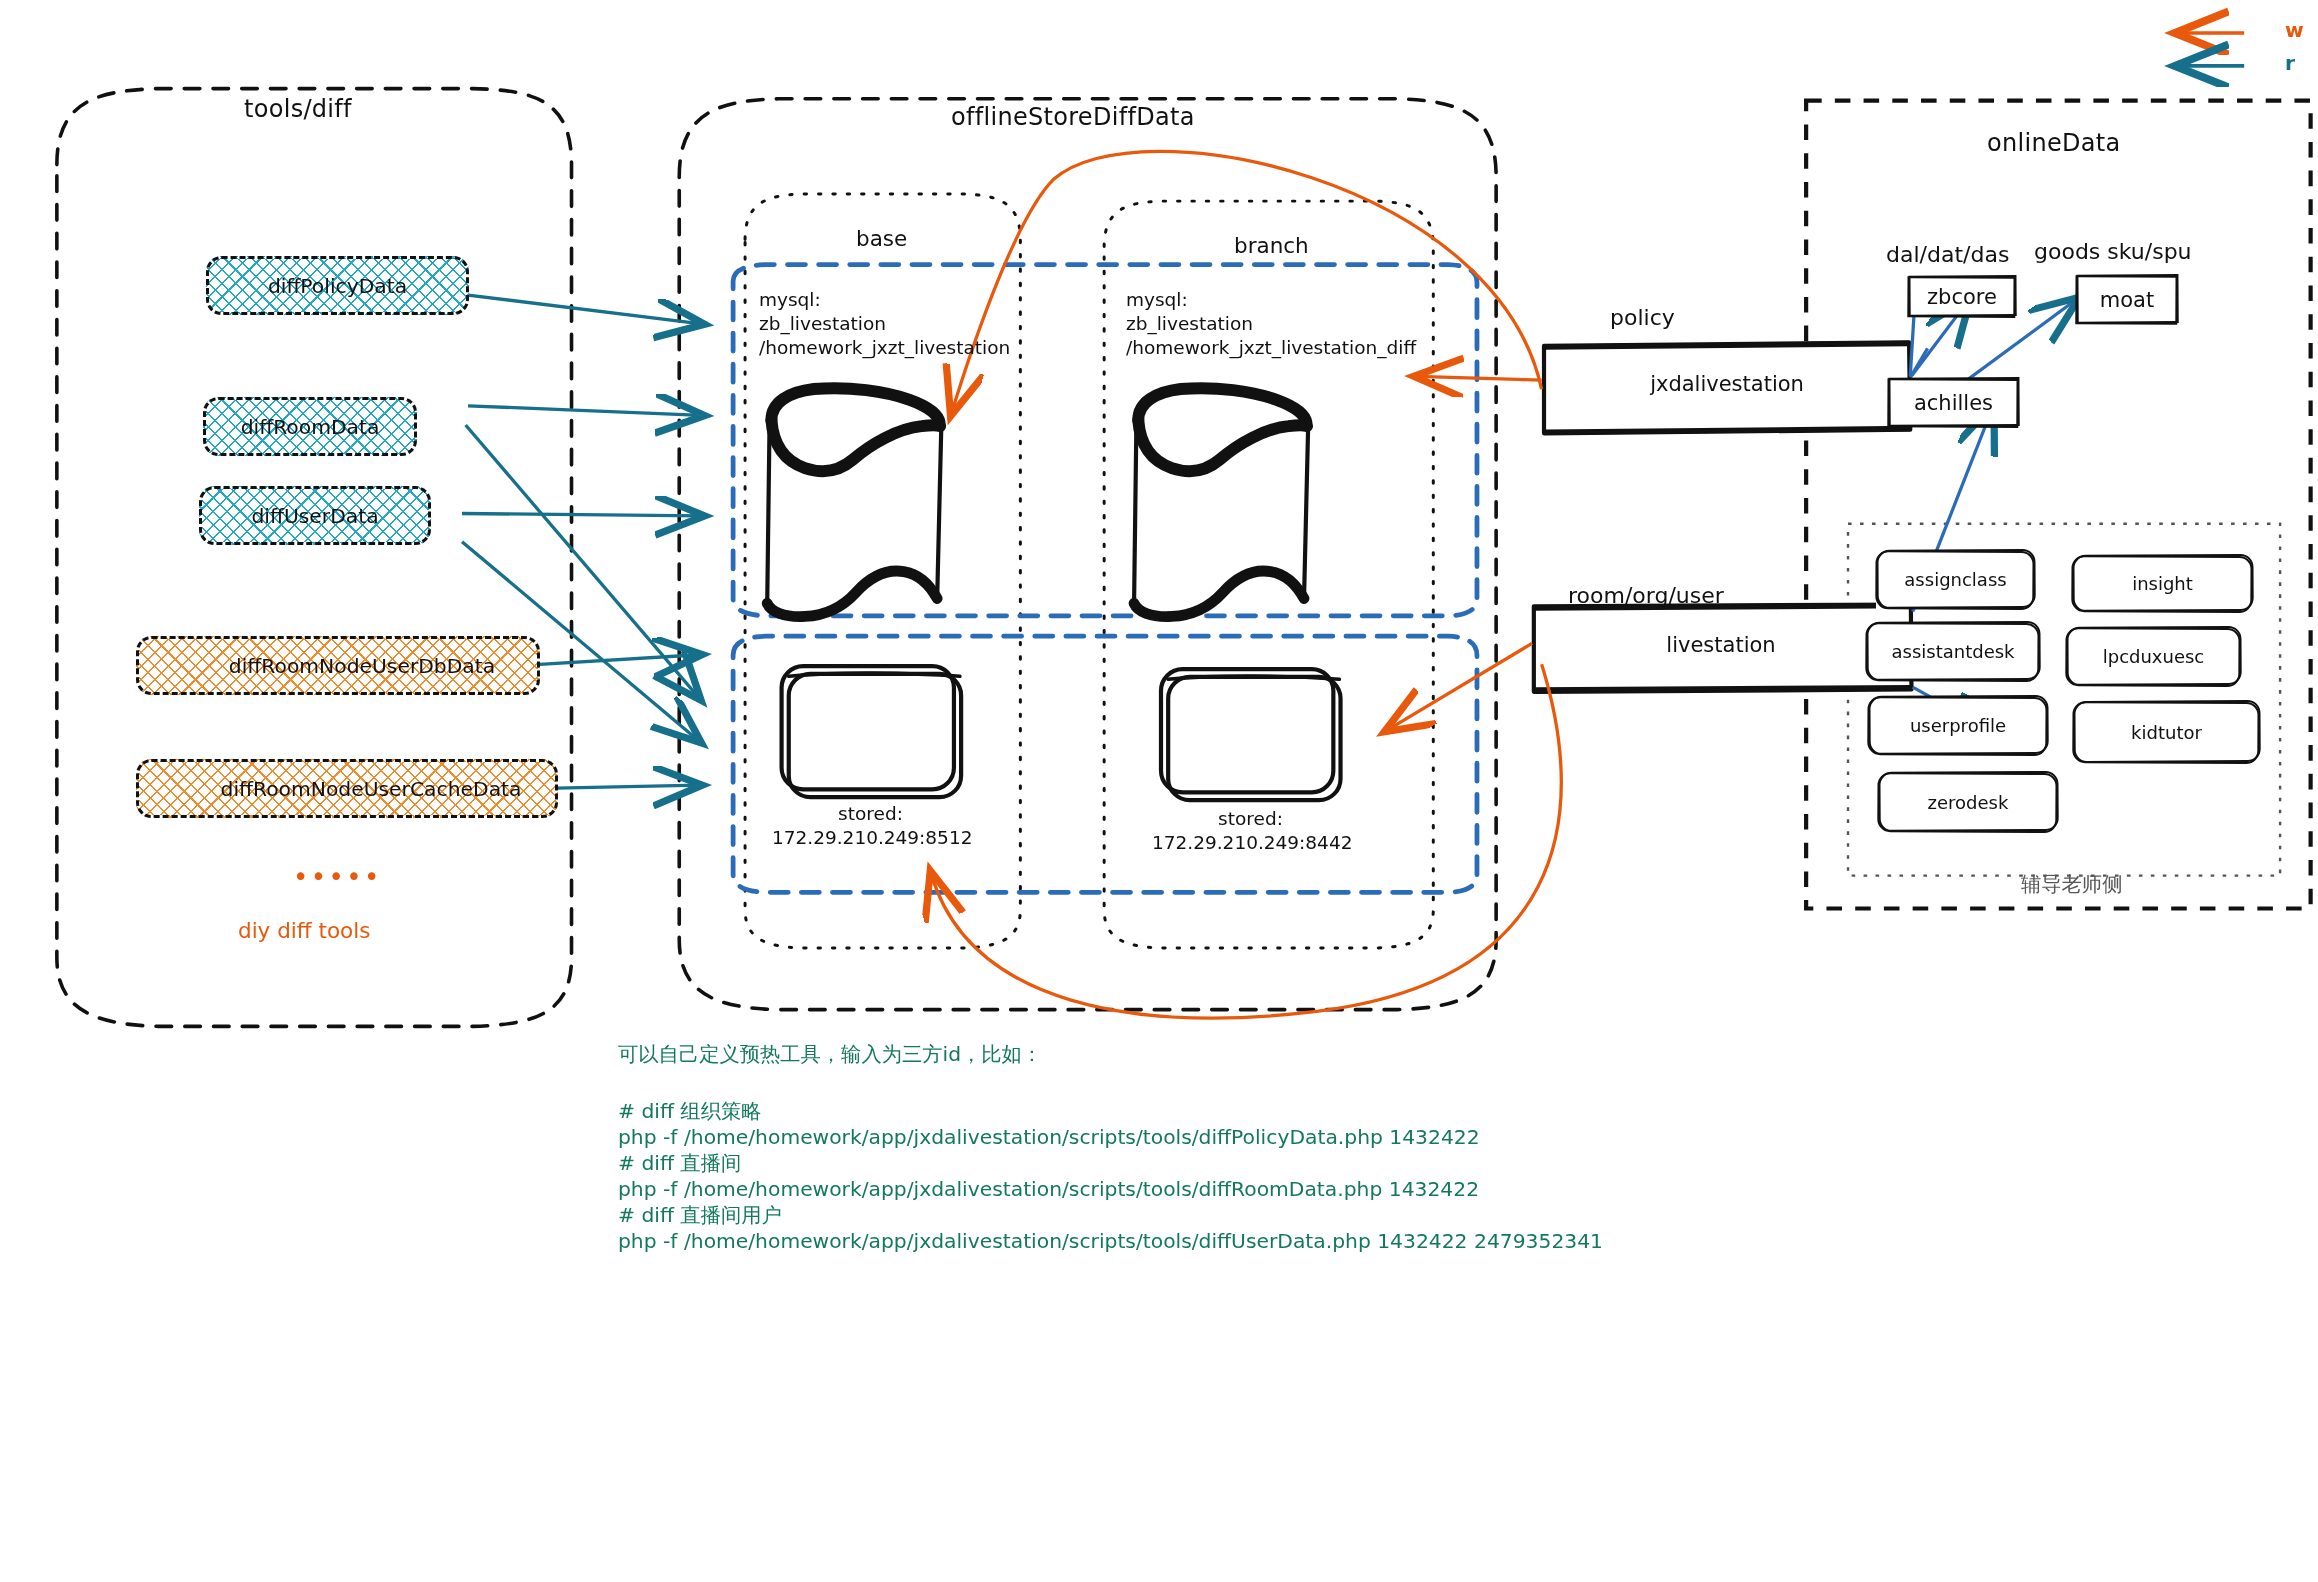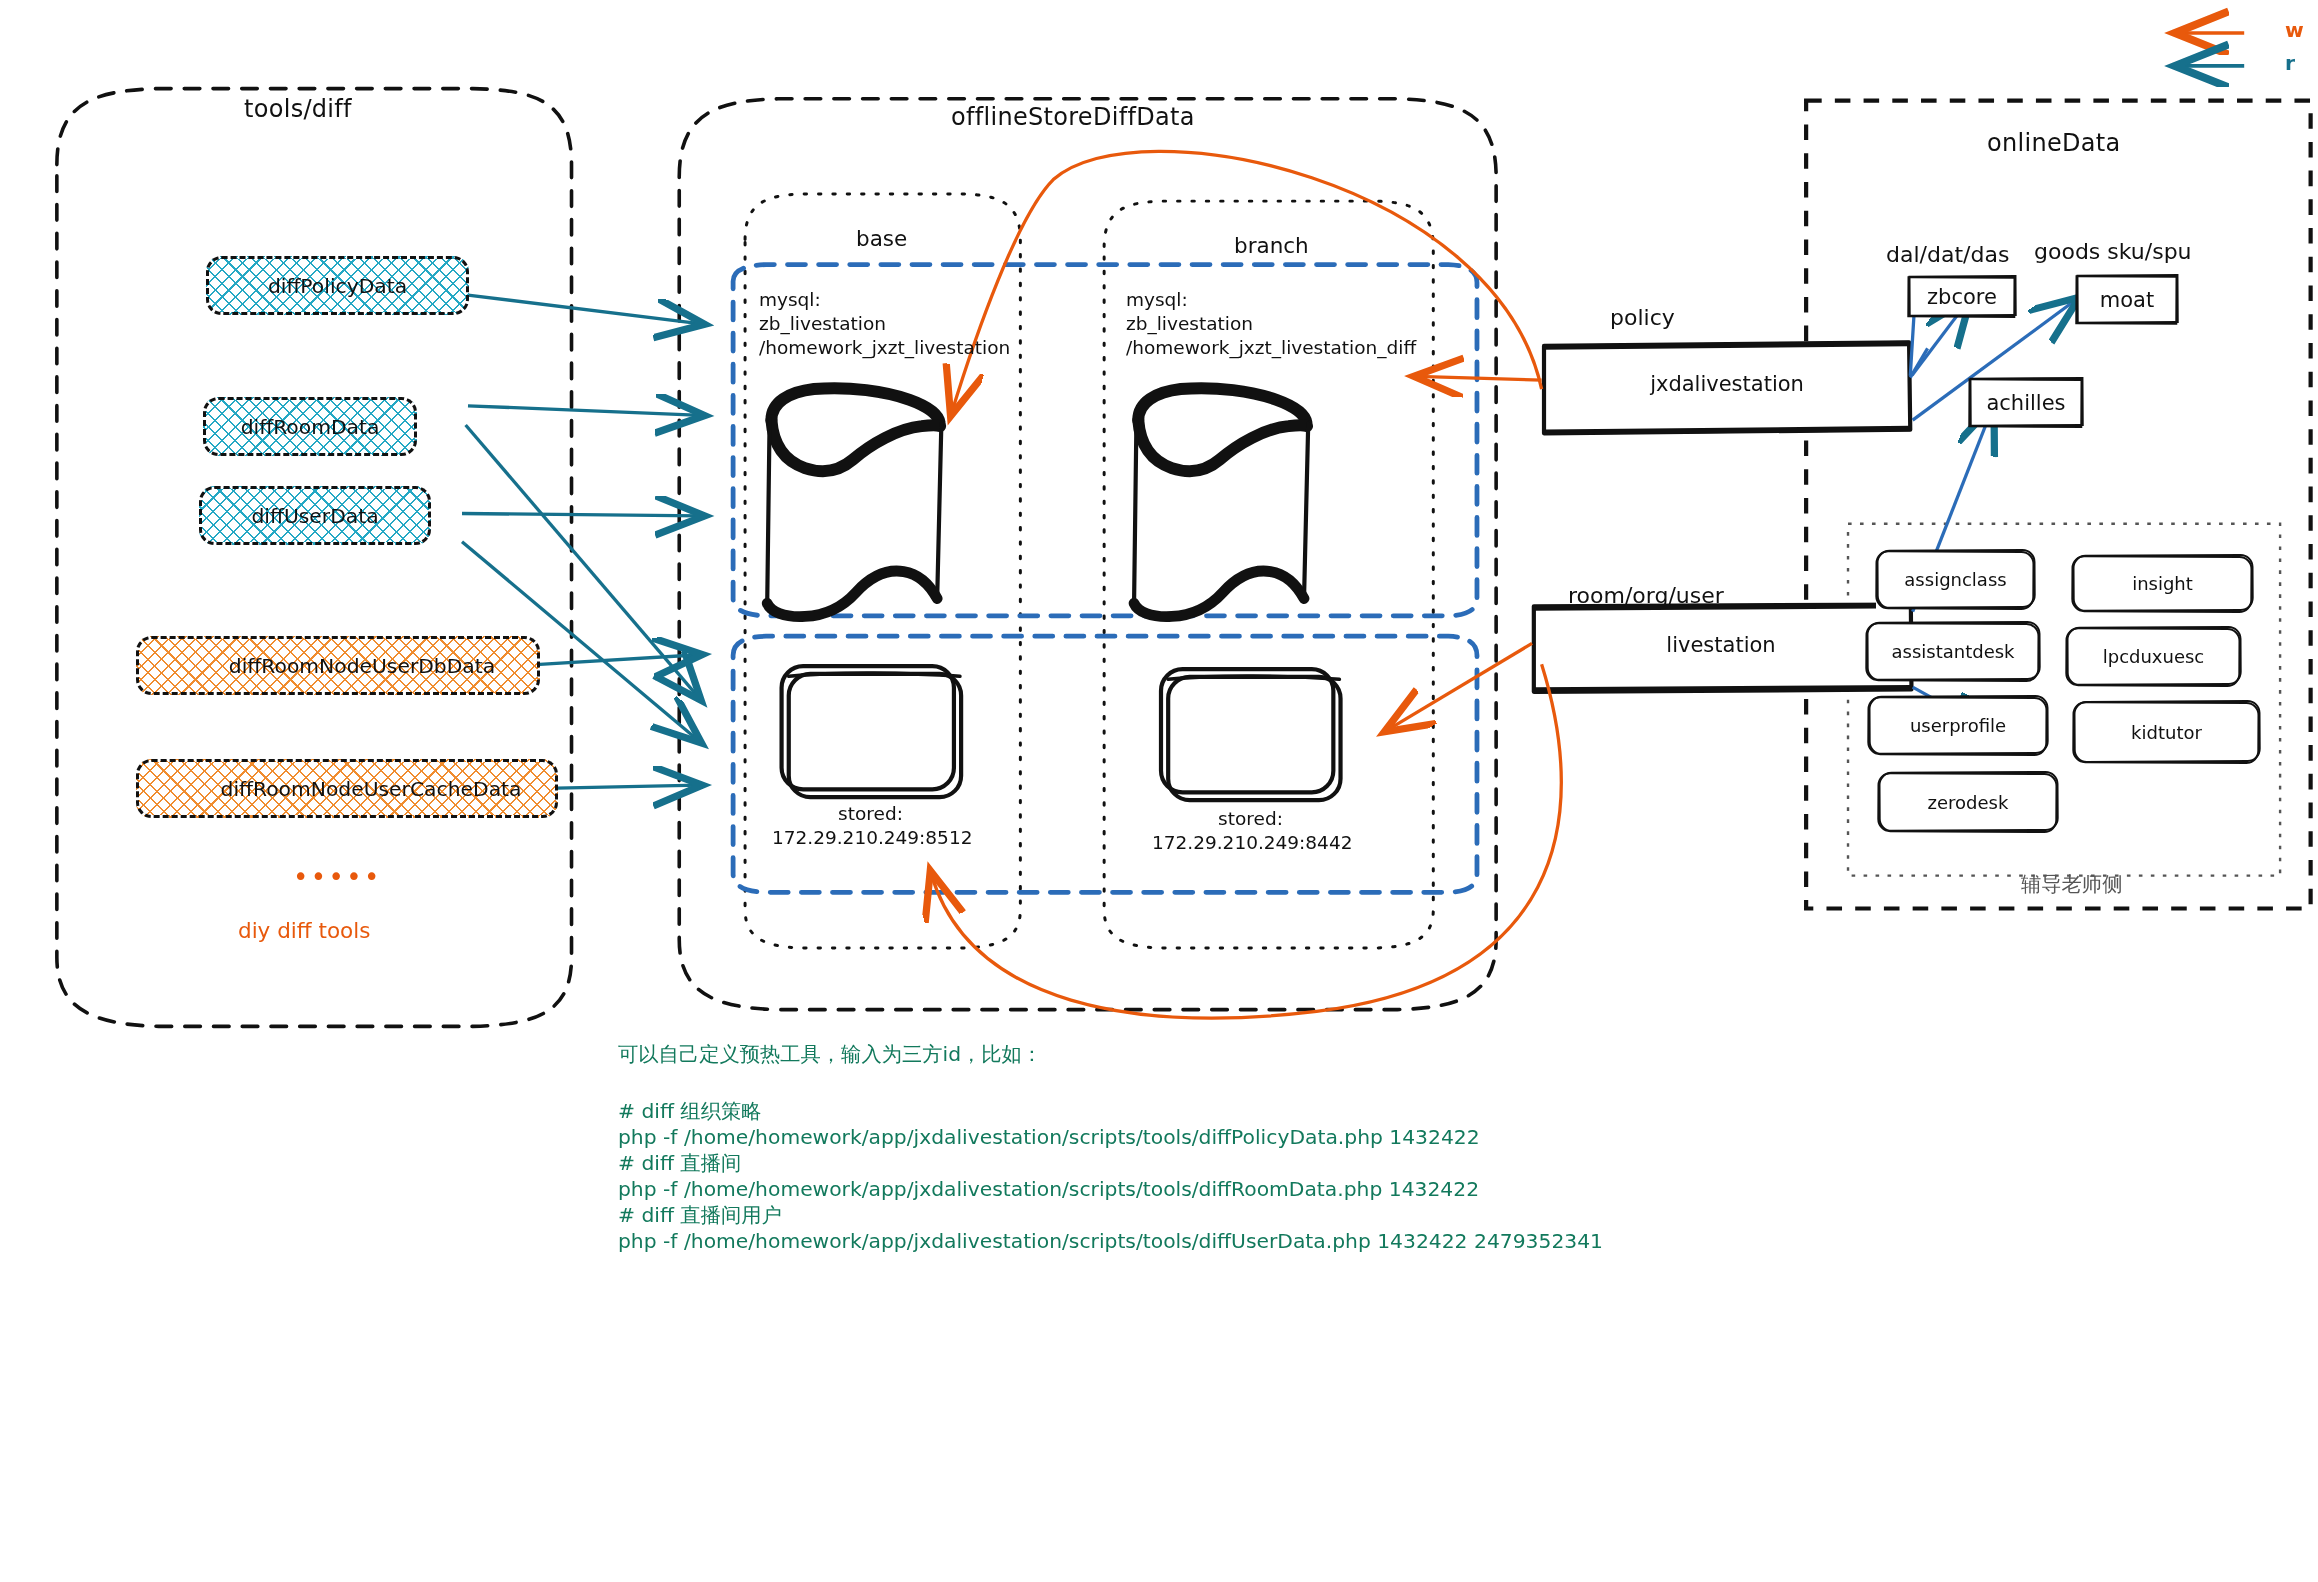--- a/index.html
+++ b/index.html
@@ -214,21 +214,21 @@
   <div class="abs hand cap-title" style="left:1886px;top:242px;">dal/dat/das</div>
   <div class="sketchbox" style="left:1908px;top:276px;width:108px;height:41px;">
     <span class="hand node-label">zbcore</span>
   </div>
 
   <div class="abs hand cap-title" style="left:2034px;top:239px;">goods sku/spu</div>
   <div class="sketchbox" style="left:2076px;top:275px;width:102px;height:49px;">
     <span class="hand node-label">moat</span>
   </div>
 
-  <div class="sketchbox" style="left:1969px;top:378px;width:114px;height:49px;">
+  <div class="sketchbox" style="left:1888px;top:378px;width:131px;height:49px;">
     <span class="hand node-label">achilles</span>
   </div>
 
   <div class="sketchbox rnd" style="left:1876px;top:550px;width:159px;height:59px;">
     <span class="hand svc-label">assignclass</span>
   </div>
   <div class="sketchbox rnd" style="left:2072px;top:555px;width:181px;height:57px;">
     <span class="hand svc-label">insight</span>
   </div>
   <div class="sketchbox rnd" style="left:1866px;top:622px;width:174px;height:59px;">

